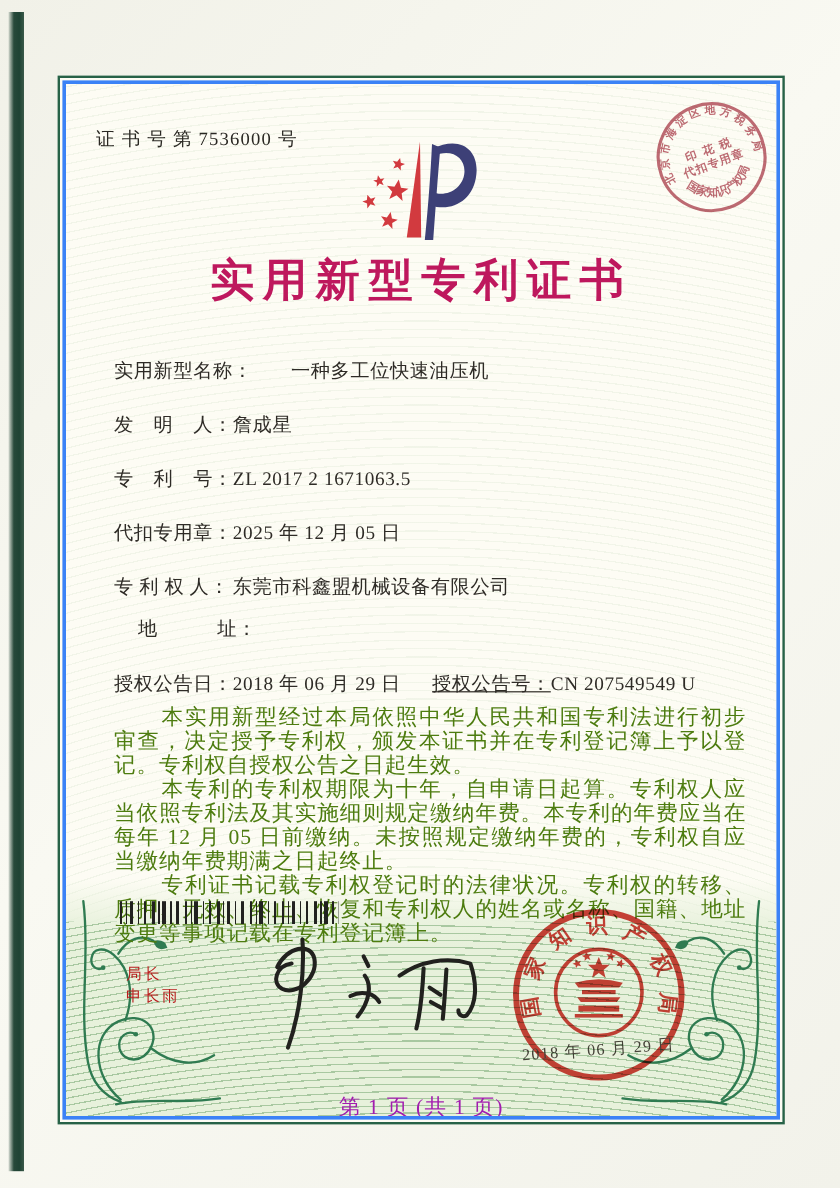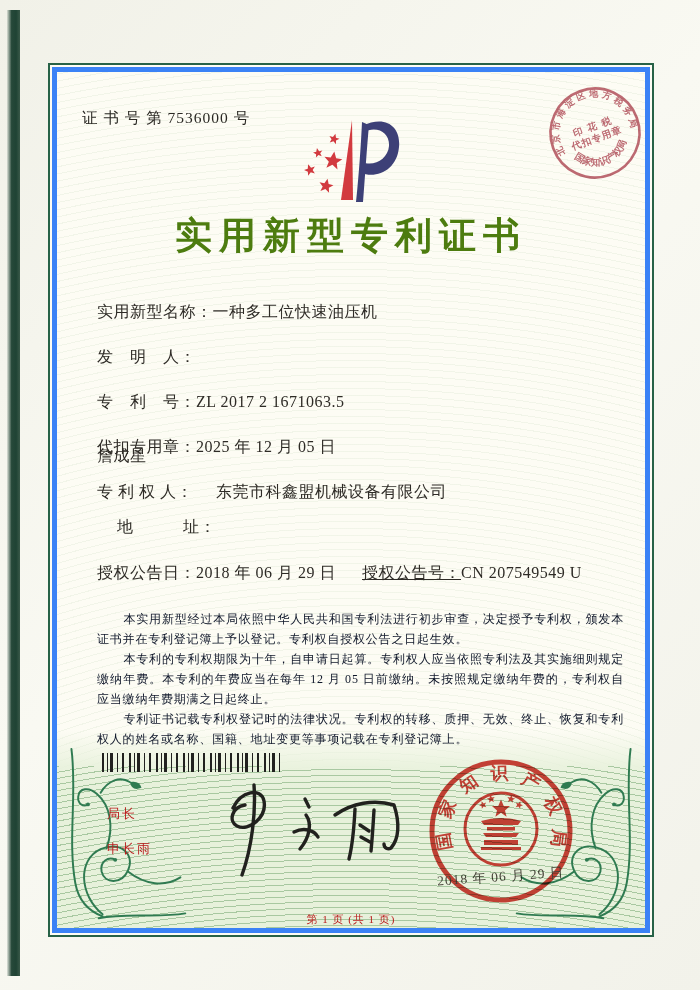--- a/index.html
+++ b/index.html
@@ -4,52 +4,52 @@
 <style>
   html,body{margin:0;padding:0;}
   body{width:700px;height:990px;overflow:hidden;background:#eceade;}
   .page{position:relative;width:700px;height:990px;
         background:linear-gradient(135deg,#f1f1e8,#f9f9f2 45%,#f2f2ea);
         font-family:"Liberation Serif","DejaVu Serif",serif;color:#2e2b26;}
   .spine{position:absolute;left:7px;top:10px;width:13px;height:966px;
         background:linear-gradient(90deg,#45645322,#27493a 35%,#1f4334 70%,#3a5949);}
   .frame{position:absolute;left:48px;top:63px;width:602px;height:870px;
         border:2px solid #276247;background:#fdfcf4;}
-  .frame-inner{position:absolute;inset:2px;border:5px solid #3b82f6;overflow:hidden;}
+  .frame-inner{position:absolute;inset:2px;border:3px solid #3b82f6;overflow:hidden;}
   .frame-inner::before{content:"";position:absolute;inset:0;z-index:0;
         background:repeating-radial-gradient(1400px circle at 50% 1500px,rgba(140,180,130,.10) 0 1px,rgba(0,0,0,0) 1px 7px);}
   
   .band{position:absolute;left:0;right:0;bottom:0;height:198px;z-index:1;
         background:linear-gradient(180deg,rgba(231,241,219,0) 0,rgba(231,241,219,.85) 36px,#e7f1db 58px);}
   .band-lines{position:absolute;left:0;right:0;bottom:0;height:162px;z-index:1;
         background:repeating-radial-gradient(1500px circle at 50% 1600px,rgba(116,166,112,.55) 0 1px,rgba(0,0,0,0) 1px 6px);}
   .cert-no{position:absolute;left:25px;top:36px;z-index:3;font-size:15.5px;letter-spacing:1px;color:#2a2823;}
   .logo{position:absolute;left:238px;top:44px;z-index:3;}
   .title{position:absolute;left:0;right:0;top:139px;z-index:3;text-align:center;
-        font-size:37px;font-weight:600;letter-spacing:7px;color:#4d7c0f;}
+        font-size:37px;font-weight:600;letter-spacing:7px;color:#be185d;}
   .fields{position:absolute;left:40px;top:229px;width:542px;z-index:3;font-size:16px;}
   .row{position:absolute;left:0;display:flex;width:100%;line-height:22px;}
   .flabel{flex:0 0 99px;letter-spacing:.5px;white-space:pre;}
   .fvalue{flex:1;letter-spacing:.5px;}
-  .r0{top:0;} .r1{top:45px;flex-direction:column;} .r2{top:90px;} .r3{top:135px;} .r4{top:180px;gap:20px;}
+  .r0{top:0;gap:32px;} .r1{top:45px;} .r2{top:90px;} .r3{top:135px;} .r4{top:180px;}
   .r5{top:215px;width:520px;margin-left:20px;} .r6{top:261px;}
   .grant-row{position:absolute;}
   .grant2{position:absolute;left:265px;top:0;display:flex;}
   .grant2 .flabel{flex:0 0 auto;text-decoration:underline;}
-  .body-text{position:absolute;left:40px;top:537px;width:527px;z-index:3;
-        font-size:12px;line-height:20px;letter-spacing:.8px;color:#0f172a;text-align:justify;}
+  .body-text{position:absolute;left:40px;top:517px;width:527px;z-index:3;
+        font-size:18px;line-height:20px;letter-spacing:.8px;color:#4d7c0f;text-align:justify;}
   .body-text p{margin:0;text-indent:2.2em;}
   .barcode{position:absolute;left:45px;top:681px;width:182px;height:19px;z-index:3;
         background:repeating-linear-gradient(90deg,#21211f 0 2px,rgba(0,0,0,0) 2px 5px,#21211f 5px 6px,rgba(0,0,0,0) 6px 8px,#21211f 8px 11px,rgba(0,0,0,0) 11px 15px,#21211f 15px 16px,rgba(0,0,0,0) 16px 20px,#21211f 20px 22px,rgba(0,0,0,0) 22px 27px);}
   .officer{position:absolute;left:50px;top:733px;z-index:3;font-size:13px;letter-spacing:2px;color:#b91c1c;}
-  .officer .name{display:block;margin-top:17px;}
+  .officer .name{display:block;}
   .signature{position:absolute;left:145px;top:705px;z-index:4;}
   .issuing-seal{position:absolute;left:370px;top:685px;z-index:5;opacity:.93;mix-blend-mode:multiply;}
   .tax-seal{position:absolute;left:490px;top:13px;z-index:5;opacity:.85;mix-blend-mode:multiply;transform:rotate(-20deg);}
-  .footer{position:absolute;left:0;right:0;top:840px;z-index:3;text-align:center;font-size:11px;letter-spacing:1px;color:#b91c1c;font-family:Liberation Serif, serif;}
+  .footer{position:absolute;left:0;right:0;top:840px;z-index:3;text-align:center;font-size:18px;letter-spacing:1px;color:#a21caf;font-family:Liberation Serif, serif;}
   .orn{position:absolute;bottom:1px;z-index:2;}
   .orn-left{left:1px;}
   .orn-right{right:1px;transform:scaleX(-1);}
 </style>
 </head>
 <body>
 
 <div class="page">
   <div class="spine"></div>
 

